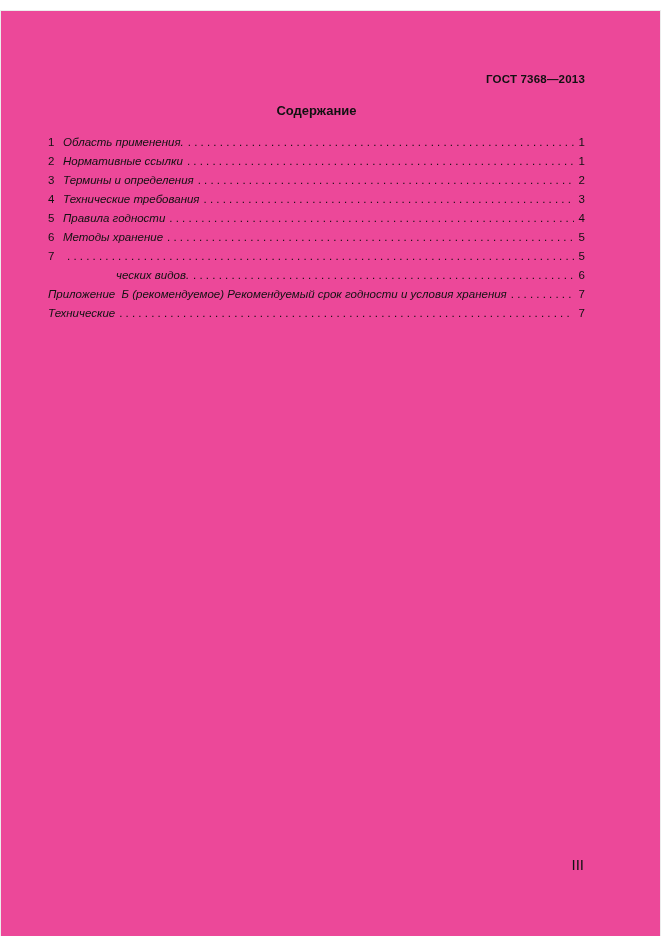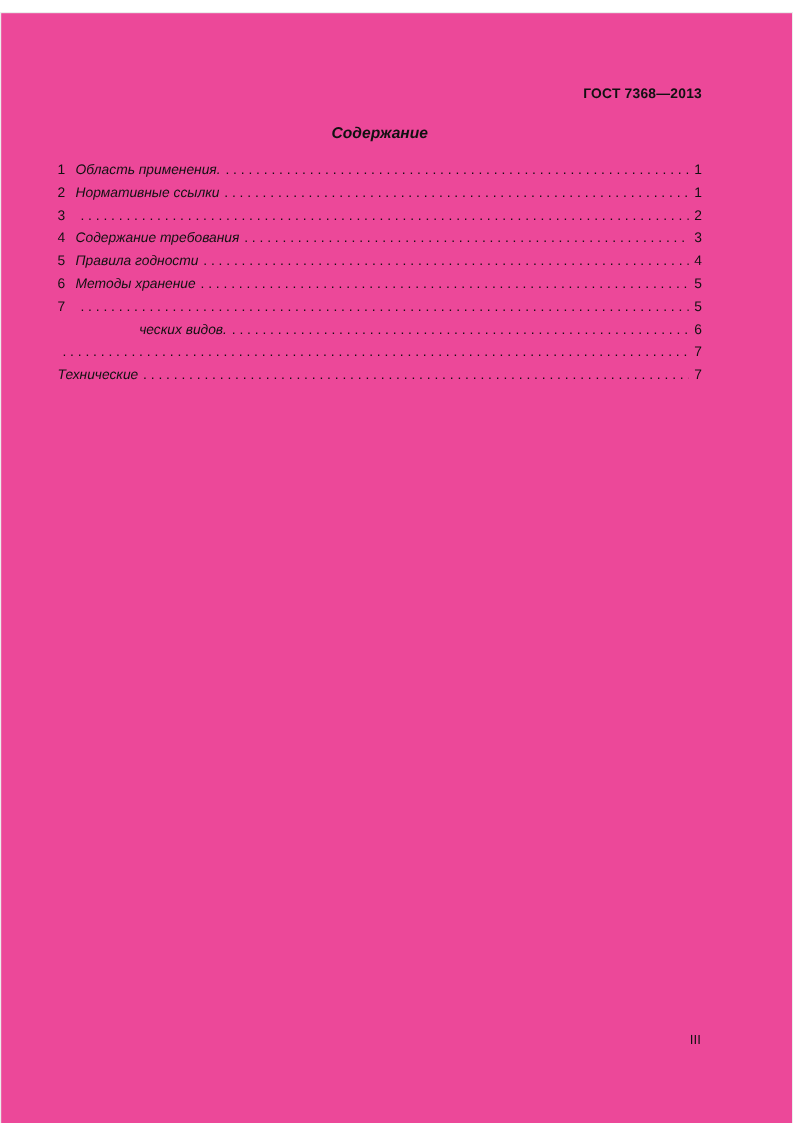--- a/index.html
+++ b/index.html
@@ -30,21 +30,20 @@
     font-size: 11.5px;
     font-weight: bold;
     letter-spacing: 0.2px;
   }
   .doc-title {
     margin-top: 18px;
     margin-bottom: 15px;
     text-align: center;
     font-size: 13px;
     font-weight: bold;
-    font-style: italic;
   }
   .toc {
     font-size: 11.5px;
   }
   .toc-row {
     display: flex;
     align-items: baseline;
     height: 19px;
     line-height: 19px;
     overflow: hidden;
@@ -74,21 +73,21 @@
     flex: 0 0 auto;
     padding-left: 3px;
   }
   .cont-indent {
     padding-left: 68px;
   }
   .folio {
     position: absolute;
     right: 76px;
     bottom: 72px;
-    font-size: 11px;
+    font-size: 15px;
   }
 </style>
 </head>
 <body>
 
 <div class="page">
   <div class="content">
 
     <div class="doc-header">ГОСТ 7368—2013</div>
 
@@ -105,27 +104,28 @@
 
       <div class="toc-row">
         <span class="toc-num">2</span>
         <span class="toc-label">Нормативные ссылки</span>
         <span class="leader"></span>
         <span class="toc-page">1</span>
       </div>
 
       <div class="toc-row">
         <span class="toc-num">3</span>
+        <span class="toc-label">Термины и определения</span>
         <span class="leader"></span>
         <span class="toc-page">2</span>
       </div>
 
       <div class="toc-row">
         <span class="toc-num">4</span>
-        <span class="toc-label">Содержание требования</span>
+        <span class="toc-label">Технические требования</span>
         <span class="leader"></span>
         <span class="toc-page">3</span>
       </div>
 
       <div class="toc-row">
         <span class="toc-num">5</span>
         <span class="toc-label">Правила годности</span>
         <span class="leader"></span>
         <span class="toc-page">4</span>
       </div>
@@ -144,20 +144,21 @@
       </div>
 
 
       <div class="toc-row cont-indent">
         <span class="toc-label">ческих видов.</span>
         <span class="leader"></span>
         <span class="toc-page">6</span>
       </div>
 
       <div class="toc-row">
+        <span class="toc-label">Приложение  Б (рекомендуемое) Рекомендуемый срок годности и условия хранения</span>
         <span class="leader"></span>
         <span class="toc-page">7</span>
       </div>
 
       <div class="toc-row">
         <span class="toc-label">Технические</span>
         <span class="leader"></span>
         <span class="toc-page">7</span>
       </div>
 

